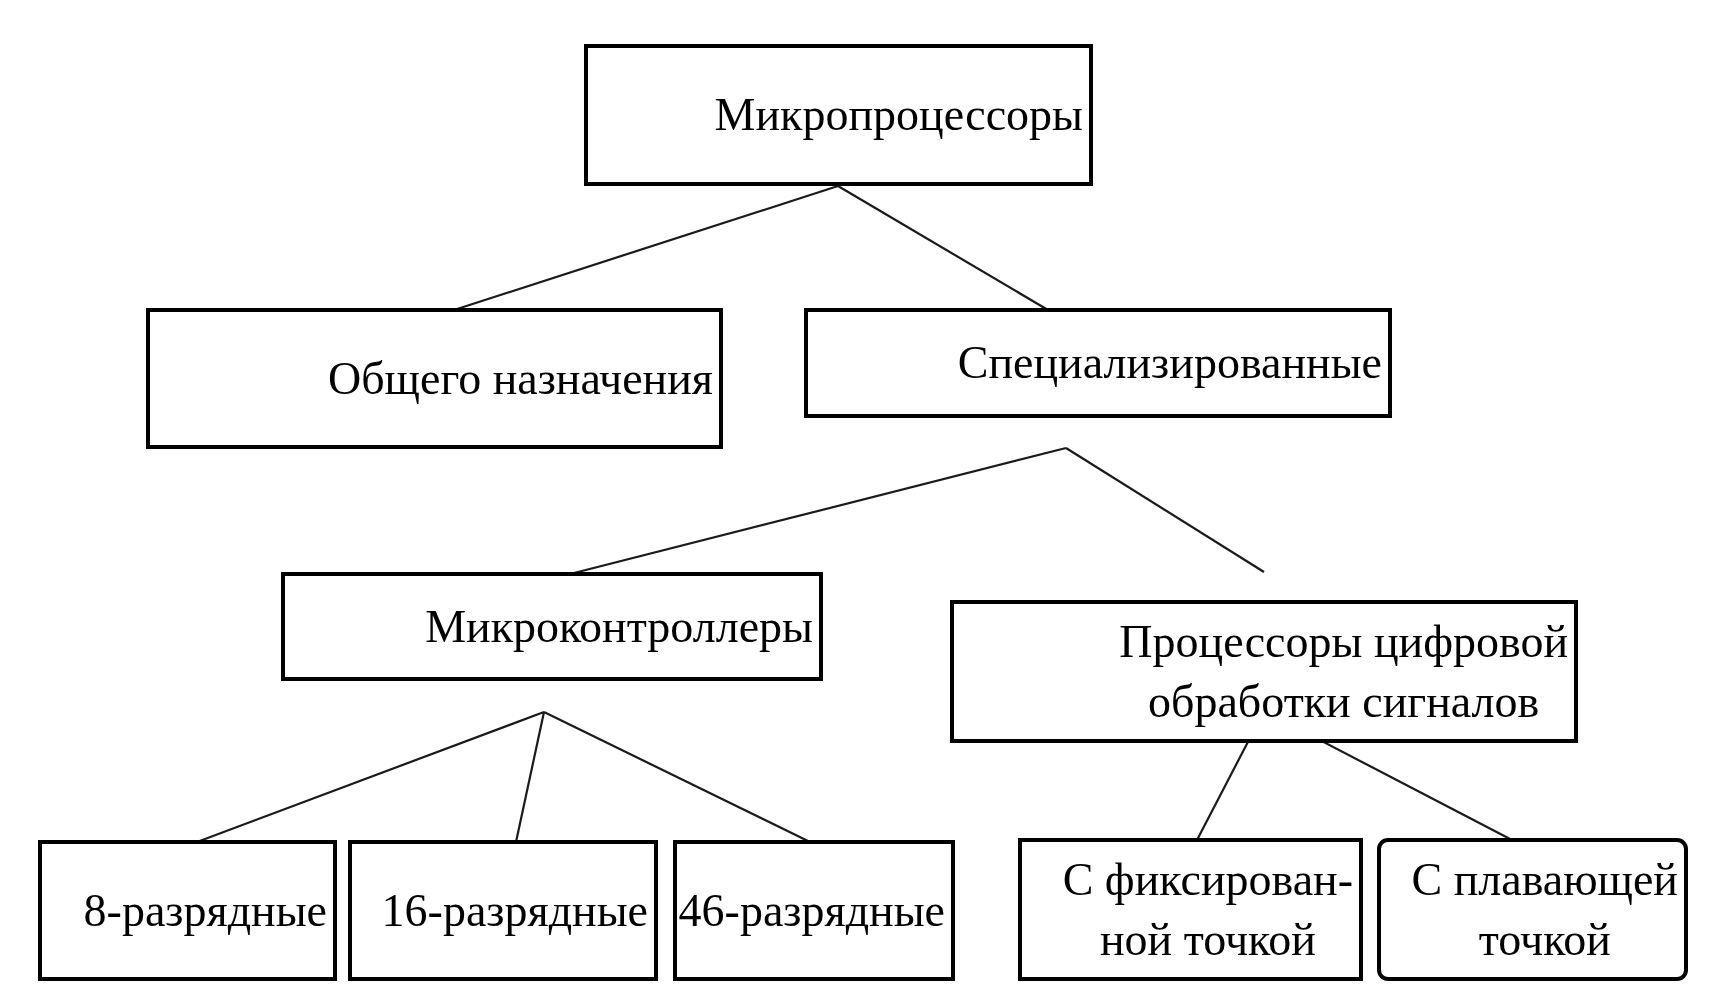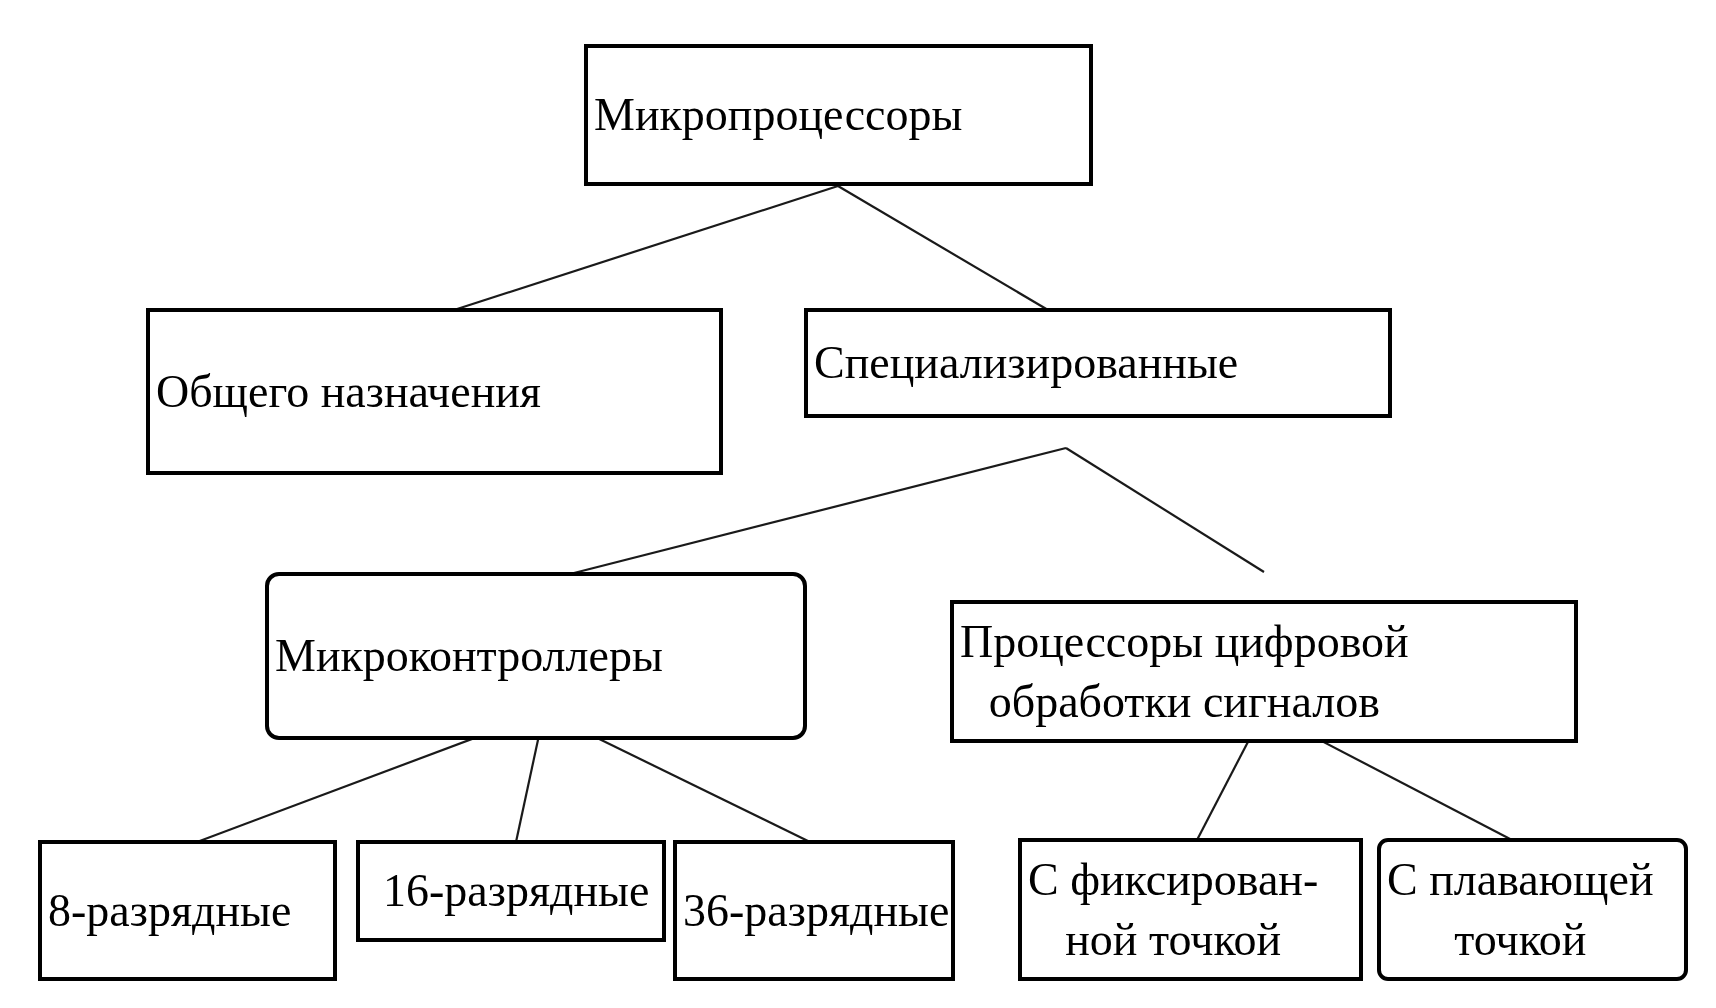--- a/index.html
+++ b/index.html
@@ -28,41 +28,41 @@
     stroke: #1a1a1a;
     stroke-width: 2.2;
   }
   .node {
     position: absolute;
     box-sizing: border-box;
     border: 4px solid #000000;
     background: #ffffff;
     display: flex;
     align-items: center;
-    justify-content: flex-start;
+    justify-content: flex-end;
     text-align: center;
     font-size: 46px;
     line-height: 1.3;
     z-index: 1;
   }
   .node .label {
     white-space: pre-line;
     padding: 0 6px;
   }
   .node .label.oneline {
     white-space: nowrap;
   }
   
   #n-root        { left: 584px;  top: 44px;  width: 509px; height: 142px; }
-  #n-general     { left: 146px;  top: 308px; width: 577px; height: 167px; }
+  #n-general     { left: 146px;  top: 308px; width: 577px; height: 141px; }
   #n-specialized { left: 804px;  top: 308px; width: 588px; height: 110px; }
-  #n-mcu         { left: 265px;  top: 572px; width: 542px; height: 168px; border-radius: 14px; }
+  #n-mcu         { left: 281px;  top: 572px; width: 542px; height: 109px; }
   #n-dsp         { left: 950px;  top: 600px; width: 628px; height: 143px; }
   #n-bit8        { left: 38px;   top: 840px; width: 299px; height: 141px; }
-  #n-bit16       { left: 356px;  top: 840px; width: 310px; height: 102px; padding-left: 17px; }
+  #n-bit16       { left: 348px;  top: 840px; width: 310px; height: 141px; padding-left: 17px; }
   #n-bit32       { left: 673px;  top: 840px; width: 282px; height: 141px; }
   #n-fixed       { left: 1018px; top: 838px; width: 345px; height: 143px; }
   #n-floating    { left: 1377px; top: 838px; width: 311px; height: 143px; border-radius: 11px; }
 </style>
 </head>
 <body>
 
 <div class="canvas">
 
   <svg class="edges" viewBox="0 0 1716 1008" xmlns="http://www.w3.org/2000/svg">
@@ -100,21 +100,21 @@
 
   <div class="node" id="n-bit8">
     <span class="label oneline">8-разрядные</span>
   </div>
 
   <div class="node" id="n-bit16">
     <span class="label oneline">16-разрядные</span>
   </div>
 
   <div class="node" id="n-bit32">
-    <span class="label oneline">36-разрядные</span>
+    <span class="label oneline">46-разрядные</span>
   </div>
 
   <div class="node" id="n-fixed">
     <span class="label">С фиксирован-
 ной точкой</span>
   </div>
 
   <div class="node" id="n-floating">
     <span class="label">С плавающей
 точкой</span>

